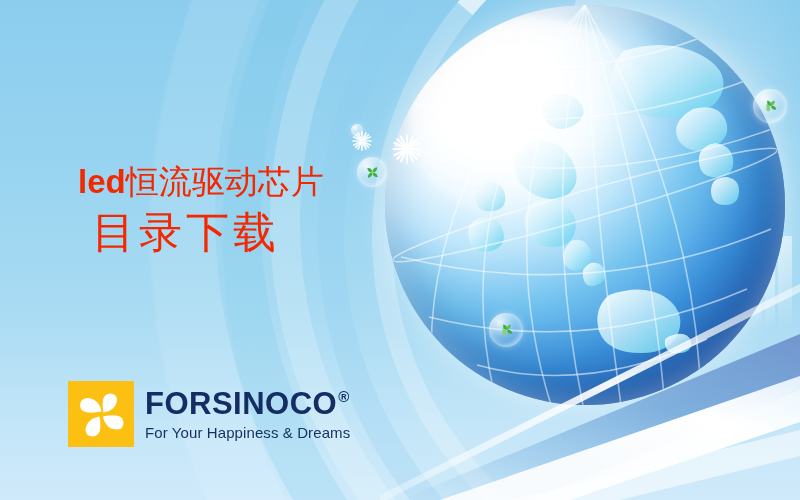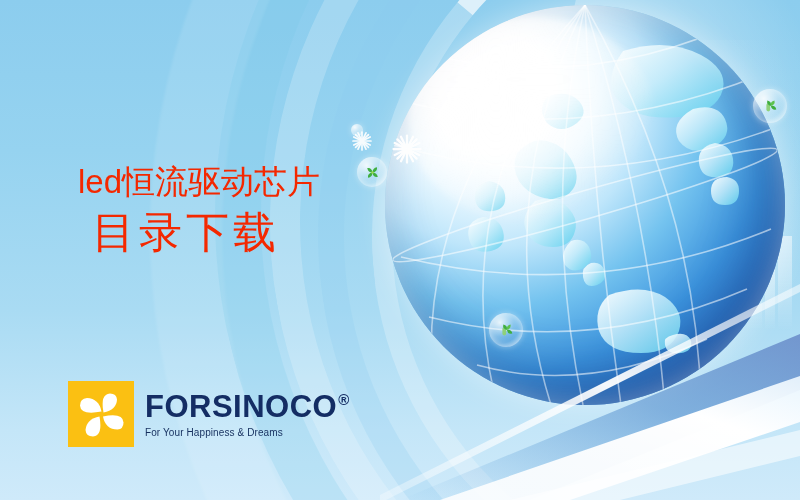--- a/index.html
+++ b/index.html
@@ -103,39 +103,39 @@
 
   
   #headline{
     position:absolute;left:78px;top:160px;width:330px;
     color:#f42800;
     font-family:"DejaVu Serif","Liberation Serif",serif;
     line-height:1.32;
     z-index:6;
   }
   #headline .line1{font-size:33px;letter-spacing:0px;white-space:nowrap;}
-  #headline .line1 .lat{font-family:"Liberation Sans",sans-serif;font-weight:400;text-align:right;}
+  #headline .line1 .lat{font-family:"Liberation Sans",sans-serif;font-weight:700;text-align:right;}
   #headline .line2{font-size:43px;margin-left:14px;letter-spacing:4px;white-space:nowrap;}
 
   
   #logo{position:absolute;left:68px;top:381px;display:flex;align-items:center;z-index:6;}
   #logo-mark{
     width:66px;height:66px;background:#fbc012;
     position:relative;flex:0 0 auto;
   }
   #logo-mark svg{position:absolute;inset:0;}
   #logo-text{margin-left:11px;display:flex;flex-direction:column;justify-content:center;}
   #logo-word{
     color:#142d64;font-weight:700;font-size:31px;line-height:1;
     letter-spacing:0.5px;display:flex;align-items:flex-start;
     font-family:"Liberation Sans",sans-serif;
   }
   #logo-word .reg{font-size:15px;line-height:1;margin-left:1px;margin-top:1px;}
   #logo-tag{
-    color:#16305f;font-size:10px;line-height:1;margin-top:6px;
+    color:#16305f;font-size:15px;line-height:1;margin-top:6px;
     letter-spacing:0.1px;font-family:"Liberation Sans",sans-serif;
   }
 </style>
 </head>
 <body>
 
 <div id="banner">
 
   <div class="arc arc-f"></div>
   <div class="arc arc-a"></div>

